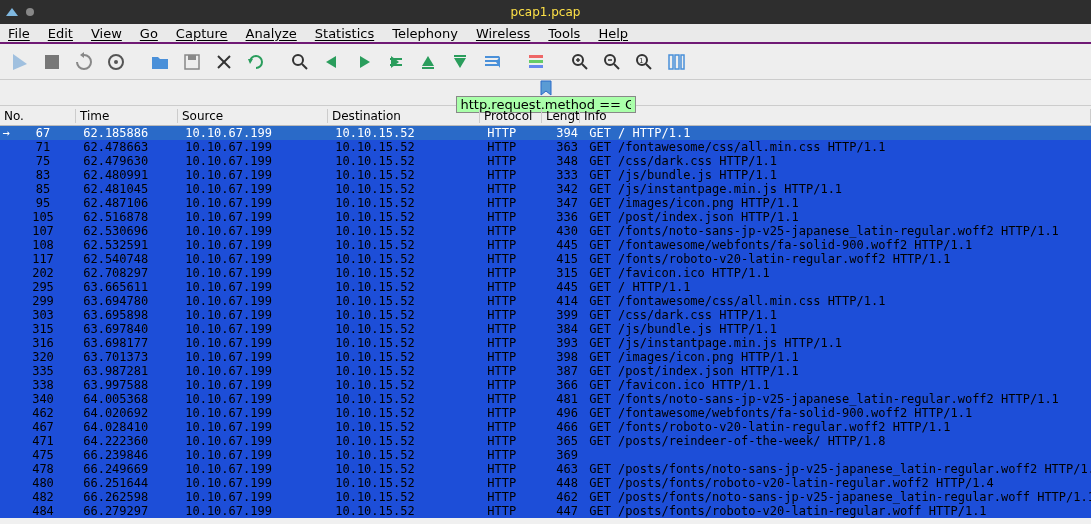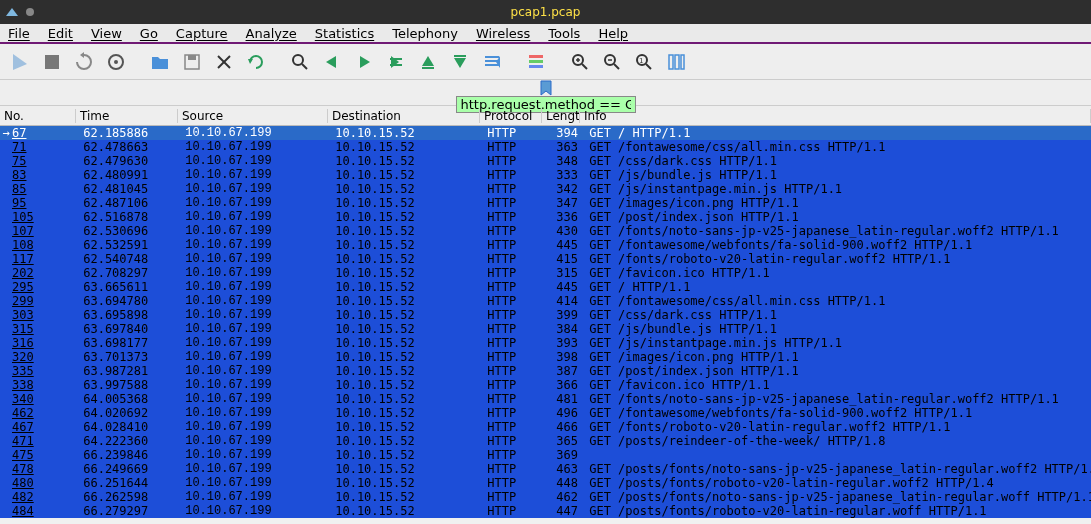--- a/index.html
+++ b/index.html
@@ -117,23 +117,23 @@
   white-space: pre;
 }
 .row.selected {
   background: #2a6ac8;
   color: #fff;
 }
 .row .cell {
   overflow: hidden;
   white-space: pre;
 }
-.c-no { width: 64px; text-align: left; padding-right: 2px; text-decoration: underline; }
+.c-no { width: 64px; text-align: center; padding-right: 2px; }
 .c-time { width: 102px; }
-.c-src { width: 150px; font-family: Liberation Mono, monospace; }
+.c-src { width: 150px; }
 .c-dst { width: 152px; }
 .c-proto { width: 62px; }
 .c-len { width: 38px; text-align: right; padding-right: 2px; }
 .c-info { flex: 1; padding-left: 2px; }
 .gutter { width: 12px; text-align: center; color: #666; }
 .row.selected .gutter { color: #fff; }
 svg { display: block; }
 </style>
 </head>
 <body>

